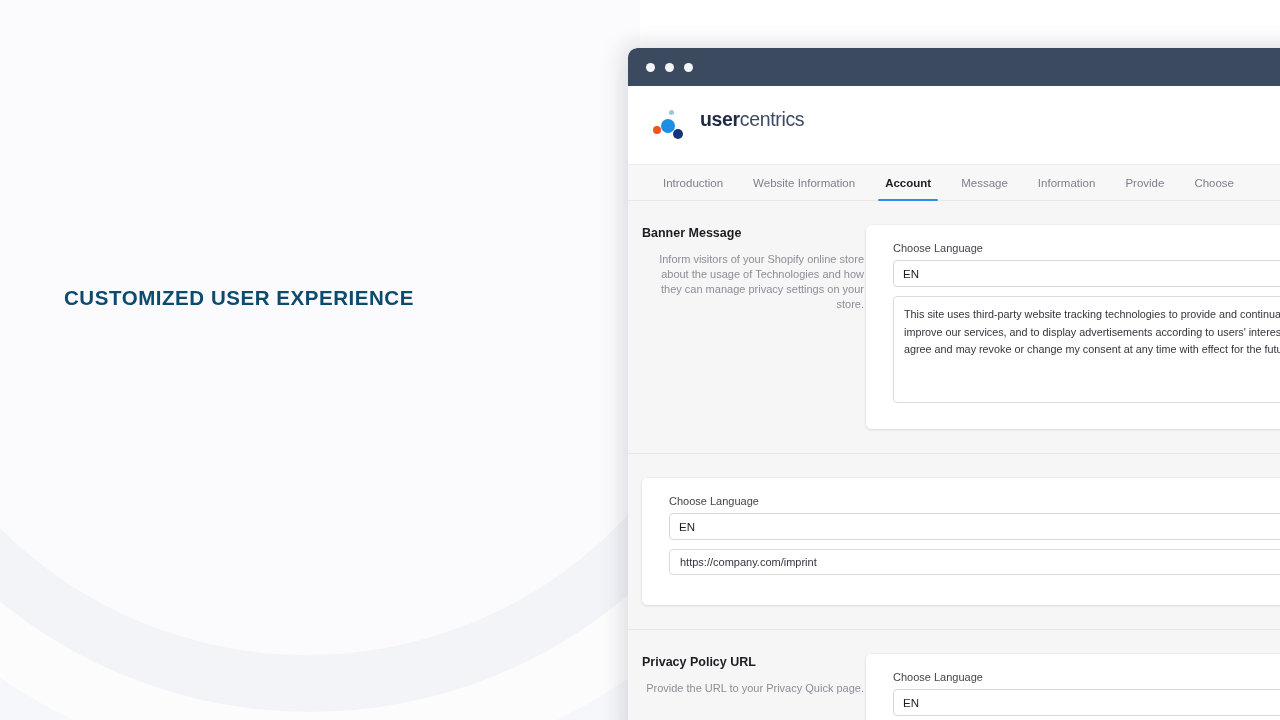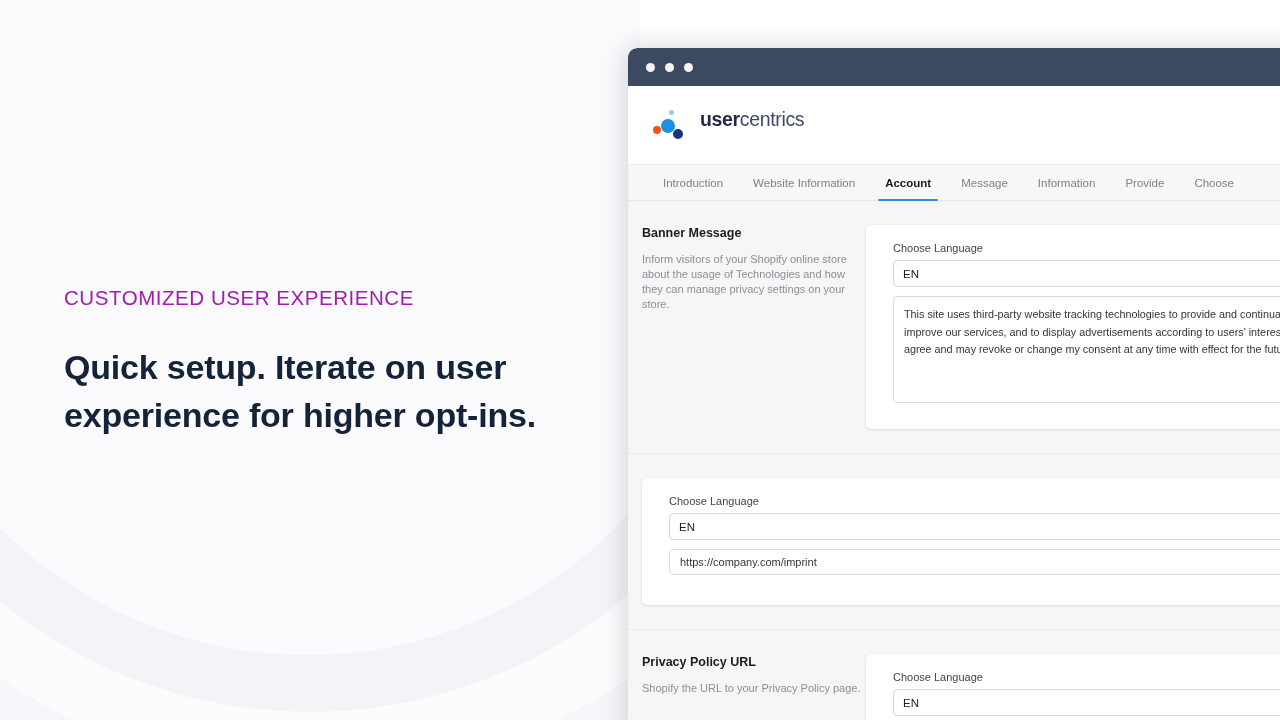--- a/index.html
+++ b/index.html
@@ -63,22 +63,22 @@
   #marketing-copy {
     position: absolute;
     left: 64px;
     top: 286px;
     width: 530px;
   }
 
   #eyebrow-text {
     font-size: 20.5px;
     letter-spacing: 0.55px;
-    color: #a21caf;
-    font-weight: 400;
+    color: #0c4a6e;
+    font-weight: 700;
     line-height: 1.2;
     white-space: nowrap;
   }
 
   #headline-text {
     margin-top: 32px;
     font-size: 34px;
     line-height: 48px;
     font-weight: bold;
     color: #152339;
@@ -207,20 +207,21 @@
     font-size: 12.5px;
     font-weight: bold;
     color: #1b1d21;
     line-height: 1.3;
   }
   .section-desc {
     margin-top: 11px;
     font-size: 11px;
     line-height: 15px;
     color: #8b8f96;
+    text-align: right;
   }
 
   .section-card {
     flex: 1 1 auto;
     background: #ffffff;
     border-radius: 5px;
     box-shadow: 0 1px 3px rgba(20, 25, 40, 0.10),
                 0 0 0 0.5px rgba(20, 25, 40, 0.04);
     padding: 17px 17px 17px 27px;
     margin-right: 0px;
@@ -290,21 +291,20 @@
 <body>
 
 <div id="marketing-panel">
   <div class="arc" id="arc-outer"></div>
   <div class="arc" id="arc-middle"></div>
   <div class="arc" id="arc-inner"></div>
   <div class="arc" id="arc-fill"></div>
 
   <div id="marketing-copy">
     <div id="eyebrow-text">CUSTOMIZED USER EXPERIENCE</div>
-    <h1 id="headline-text">Quick setup. Iterate on user experience for higher opt-ins.</h1>
   </div>
 </div>
 
 <div id="browser-window">
 
   <div id="title-bar">
     <span class="traffic-dot"></span>
     <span class="traffic-dot"></span>
     <span class="traffic-dot"></span>
   </div>
@@ -357,21 +357,21 @@
         </div>
         <div class="url-input">
           <span>https://company.com/imprint</span>
         </div>
       </div>
     </div>
 
     <div class="settings-section sec-privacy">
       <div class="section-info">
         <div class="section-title">Privacy Policy URL</div>
-        <div class="section-desc">Shopify the URL to your Privacy Policy page.</div>
+        <div class="section-desc">Provide the URL to your Privacy Quick page.</div>
       </div>
       <div class="section-card">
         <label class="field-label">Choose Language</label>
         <div class="lang-select">
           <span>EN</span>
 
         </div>
 
       </div>
     </div>

